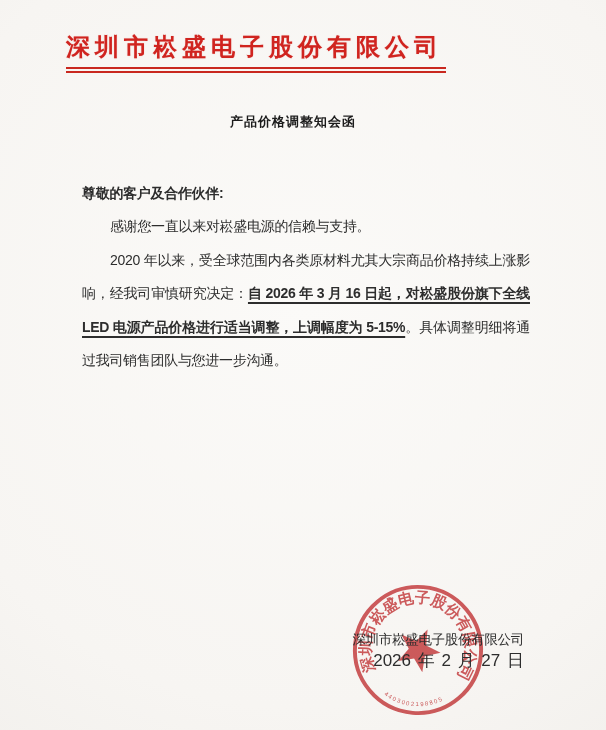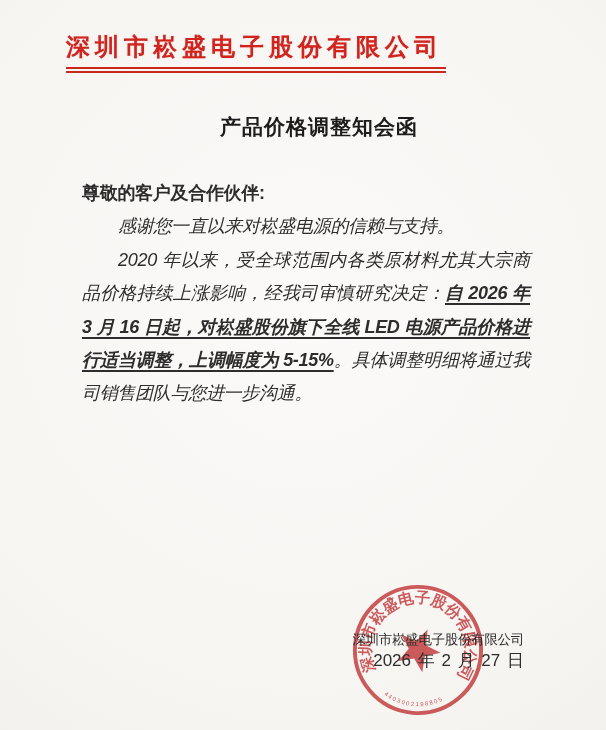--- a/index.html
+++ b/index.html
@@ -29,44 +29,44 @@
     white-space: nowrap;
     text-shadow: 0 0 1px rgba(208,36,31,.35);
   }
   .head-rule { margin-top: 4px; width: 380px; }
   .head-rule .rule-a { height: 2px; background: #c9281f; }
   .head-rule .rule-b { height: 2px; background: #c9281f; margin-top: 2px; }
   
   .doc-title {
     position: absolute;
     top: 113px;
-    left: 96px;
+    left: 70px;
     width: 446px;
     margin: 0;
     text-align: center;
-    font-size: 21px;
+    font-size: 13px;
     font-weight: bold;
     letter-spacing: 1px;
     color: #1c1c1c;
   }
   
   .body-text {
     position: absolute;
     top: 177px;
     left: 82px;
     width: 448px;
-    font-size: 18px;
+    font-size: 14px;
     line-height: 33.4px;
     letter-spacing: -0.3px;
     text-align: justify;
     color: #2d2d2d;
   }
   .body-text p { margin: 0; }
   .salutation { font-weight: bold; }
-  .indent { text-indent: 2em; font-style: italic; }
+  .indent { text-indent: 2em; }
   .para-apology { letter-spacing: -0.8px; }
   .hl {
     font-weight: bold;
     text-decoration: underline;
     text-underline-offset: 4px;
     text-decoration-thickness: 1.5px;
   }
   
   .seal {
     position: absolute;

